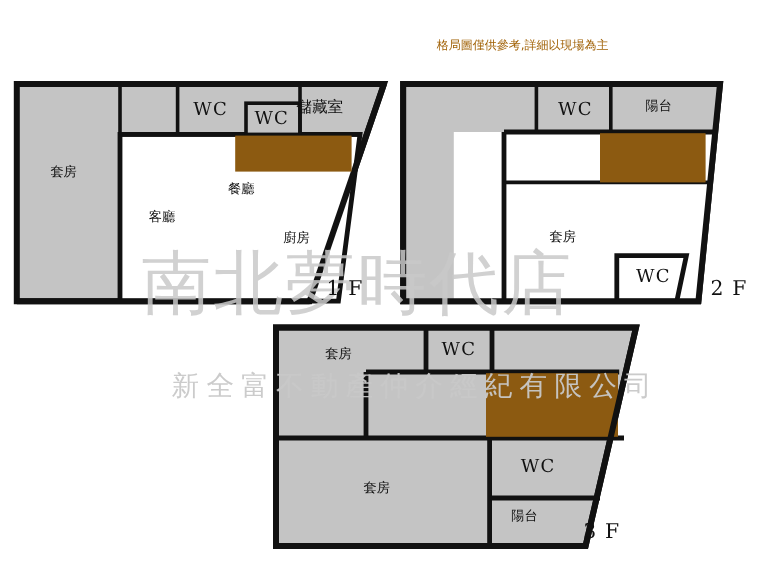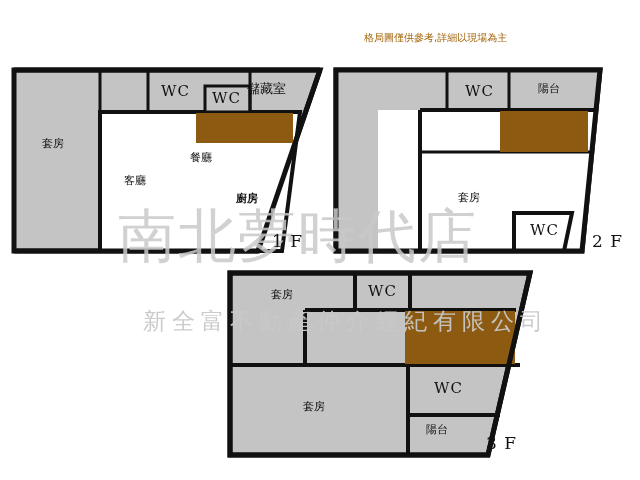--- a/index.html
+++ b/index.html
@@ -93,21 +93,21 @@
   <div class="wm wm2" style="left:143px;top:306px;text-align:center;">新全富不動產仲介經紀有限公司</div>
 
   <div class="hdr" style="left:364px;top:31px;">格局圖僅供參考,詳細以現場為主</div>
 
   <div class="rm" style="left:42px;top:136px;">套房</div>
   <div class="rm wc" style="left:161px;top:82px;">WC</div>
   <div class="rm wc" style="left:212px;top:89px;">WC</div>
   <div class="rm sm" style="left:247px;top:80px;">儲藏室</div>
   <div class="rm" style="left:190px;top:150px;">餐廳</div>
   <div class="rm" style="left:124px;top:173px;">客廳</div>
-  <div class="rm" style="left:236px;top:191px;font-weight:bold;">廚房</div>
+  <div class="rm" style="left:236px;top:191px;">廚房</div>
   <div class="fl" style="left:272px;top:231px;text-align:center;">1 F</div>
 
   <div class="rm wc" style="left:465px;top:82px;">WC</div>
   <div class="rm" style="left:538px;top:81px;">陽台</div>
   <div class="rm" style="left:458px;top:190px;">套房</div>
   <div class="rm wc" style="left:530px;top:221px;">WC</div>
   <div class="fl" style="left:592px;top:231px;">2 F</div>
 
   <div class="rm" style="left:271px;top:287px;">套房</div>
   <div class="rm wc" style="left:368px;top:282px;">WC</div>

